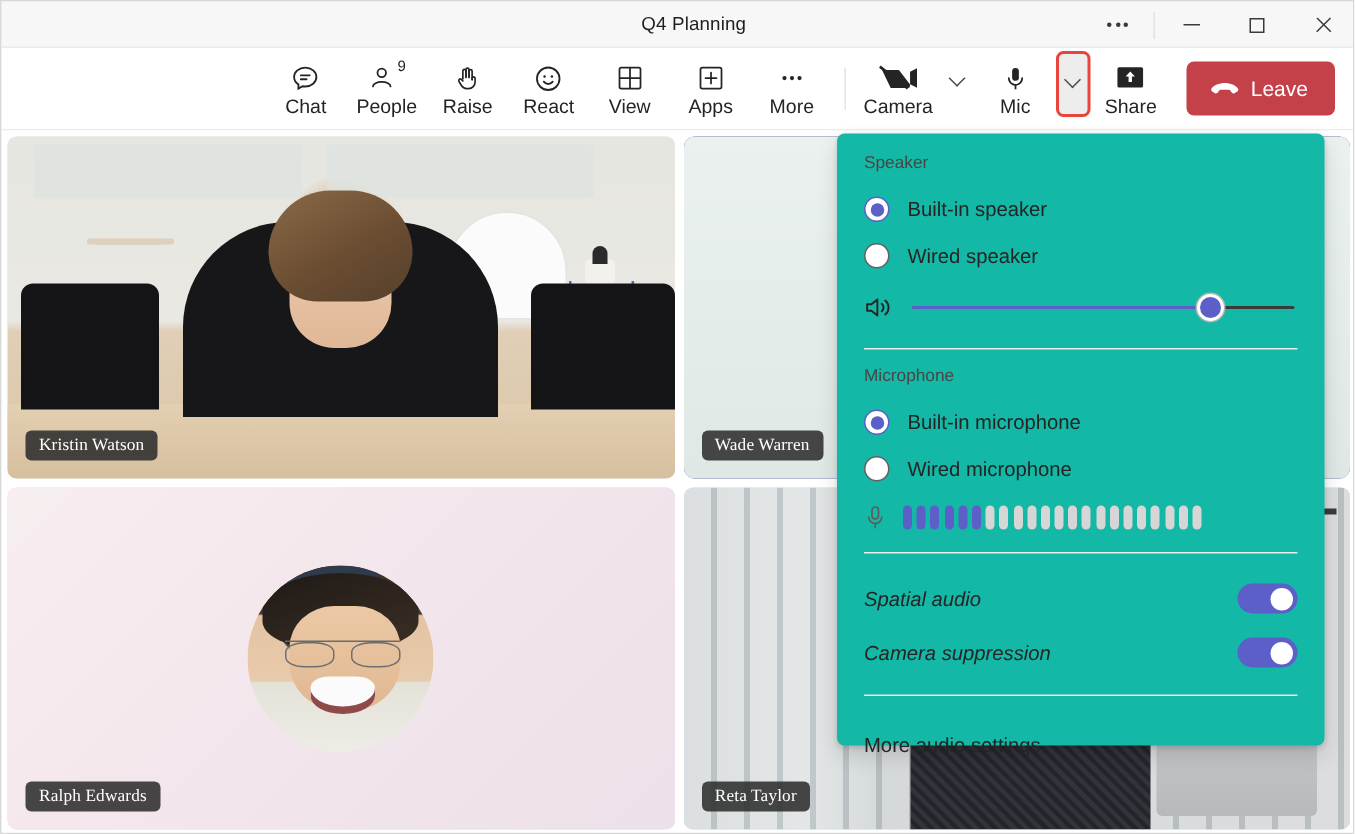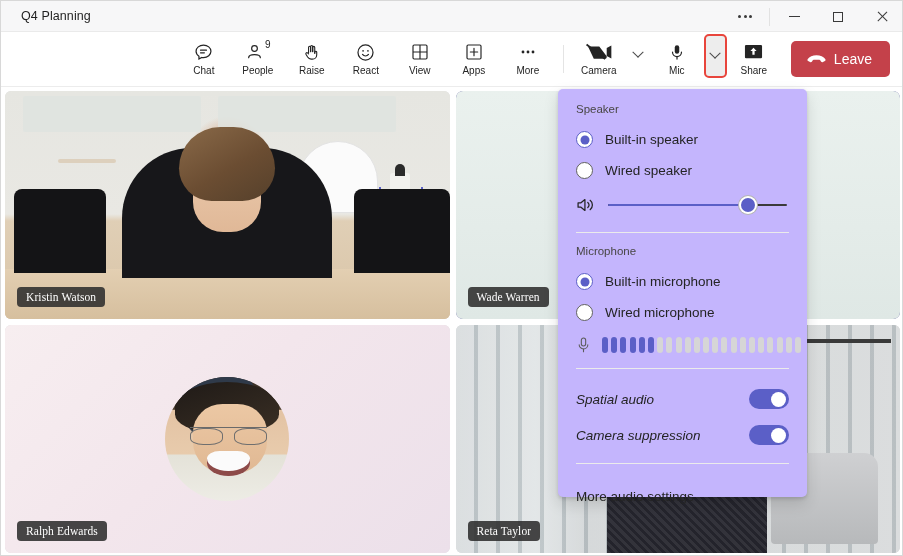--- a/index.html
+++ b/index.html
@@ -20,20 +20,21 @@
   
   .titlebar {
     position: absolute; top: 0; left: 0;
     width: 903px; height: 31px;
     background: #f7f7f8;
     border-bottom: 1px solid #eaeaea;
     display: flex; align-items: center;
   }
   .title-text {
     position: absolute; left: 0; right: 0;
+    text-align: center;
     font-size: 12.5px; color: #1f1f1f;
     letter-spacing: .1px;
     padding-left: 20px;
   }
   .win-controls {
     position: absolute; right: 0; top: 0;
     height: 31px; display: flex; align-items: center;
   }
   .wc-btn {
     width: 44px; height: 31px;
@@ -65,21 +66,21 @@
     padding-right: 8px;
   }
   .tb-group { display: flex; align-items: center; }
   .tb-item {
     width: 54px; height: 48px;
     display: flex; flex-direction: column;
     align-items: center; justify-content: center;
     gap: 2px; border-radius: 4px; cursor: pointer;
   }
   .tb-ico { height: 22px; display: flex; align-items: center; justify-content: center; position: relative; }
-  .tb-lbl { font-size: 10px; color: #242424; line-height: 12px; }
+  .tb-lbl { font-size: 13px; color: #242424; line-height: 12px; }
   .tb-divider { width: 1px; height: 28px; background: #e4e4e4; margin: 0 8px; }
   .badge-9 {
     font-size: 10px; color: #242424; margin-left: 1px; align-self: flex-start;
     margin-top: -2px;
   }
   .chev-btn {
     width: 24px; height: 48px;
     display: flex; align-items: center; justify-content: center;
     border-radius: 4px; cursor: pointer;
     margin-top: -8px;
@@ -265,22 +266,22 @@
   }
   .reta-chair {
     position:absolute; right: 5%; bottom: 4%; width: 24%; height: 40%;
     background: linear-gradient(to bottom,#cfd0d2,#b7b9bb);
     border-radius: 14px 14px 4px 4px;
   }
 
   
   .panel {
     position: absolute; left: 557px; top: 88px;
-    width: 249px; height: 408px;
-    background: #c4b5fd;
+    width: 325px; height: 408px;
+    background: #14b8a6;
     border-radius: 5px;
     box-shadow: 0 1.6px 3.6px rgba(0,0,0,.13), 0 6.4px 14.4px rgba(0,0,0,.13);
     padding: 14px 18px 0 18px;
     z-index: 30;
     font-size: 13px; color: #242424;
   }
   .sec-label { font-size: 11.5px; color: #484644; margin-bottom: 9px; }
   .radio-row {
     display: flex; align-items: center; gap: 12px;
     height: 31px; cursor: pointer;

